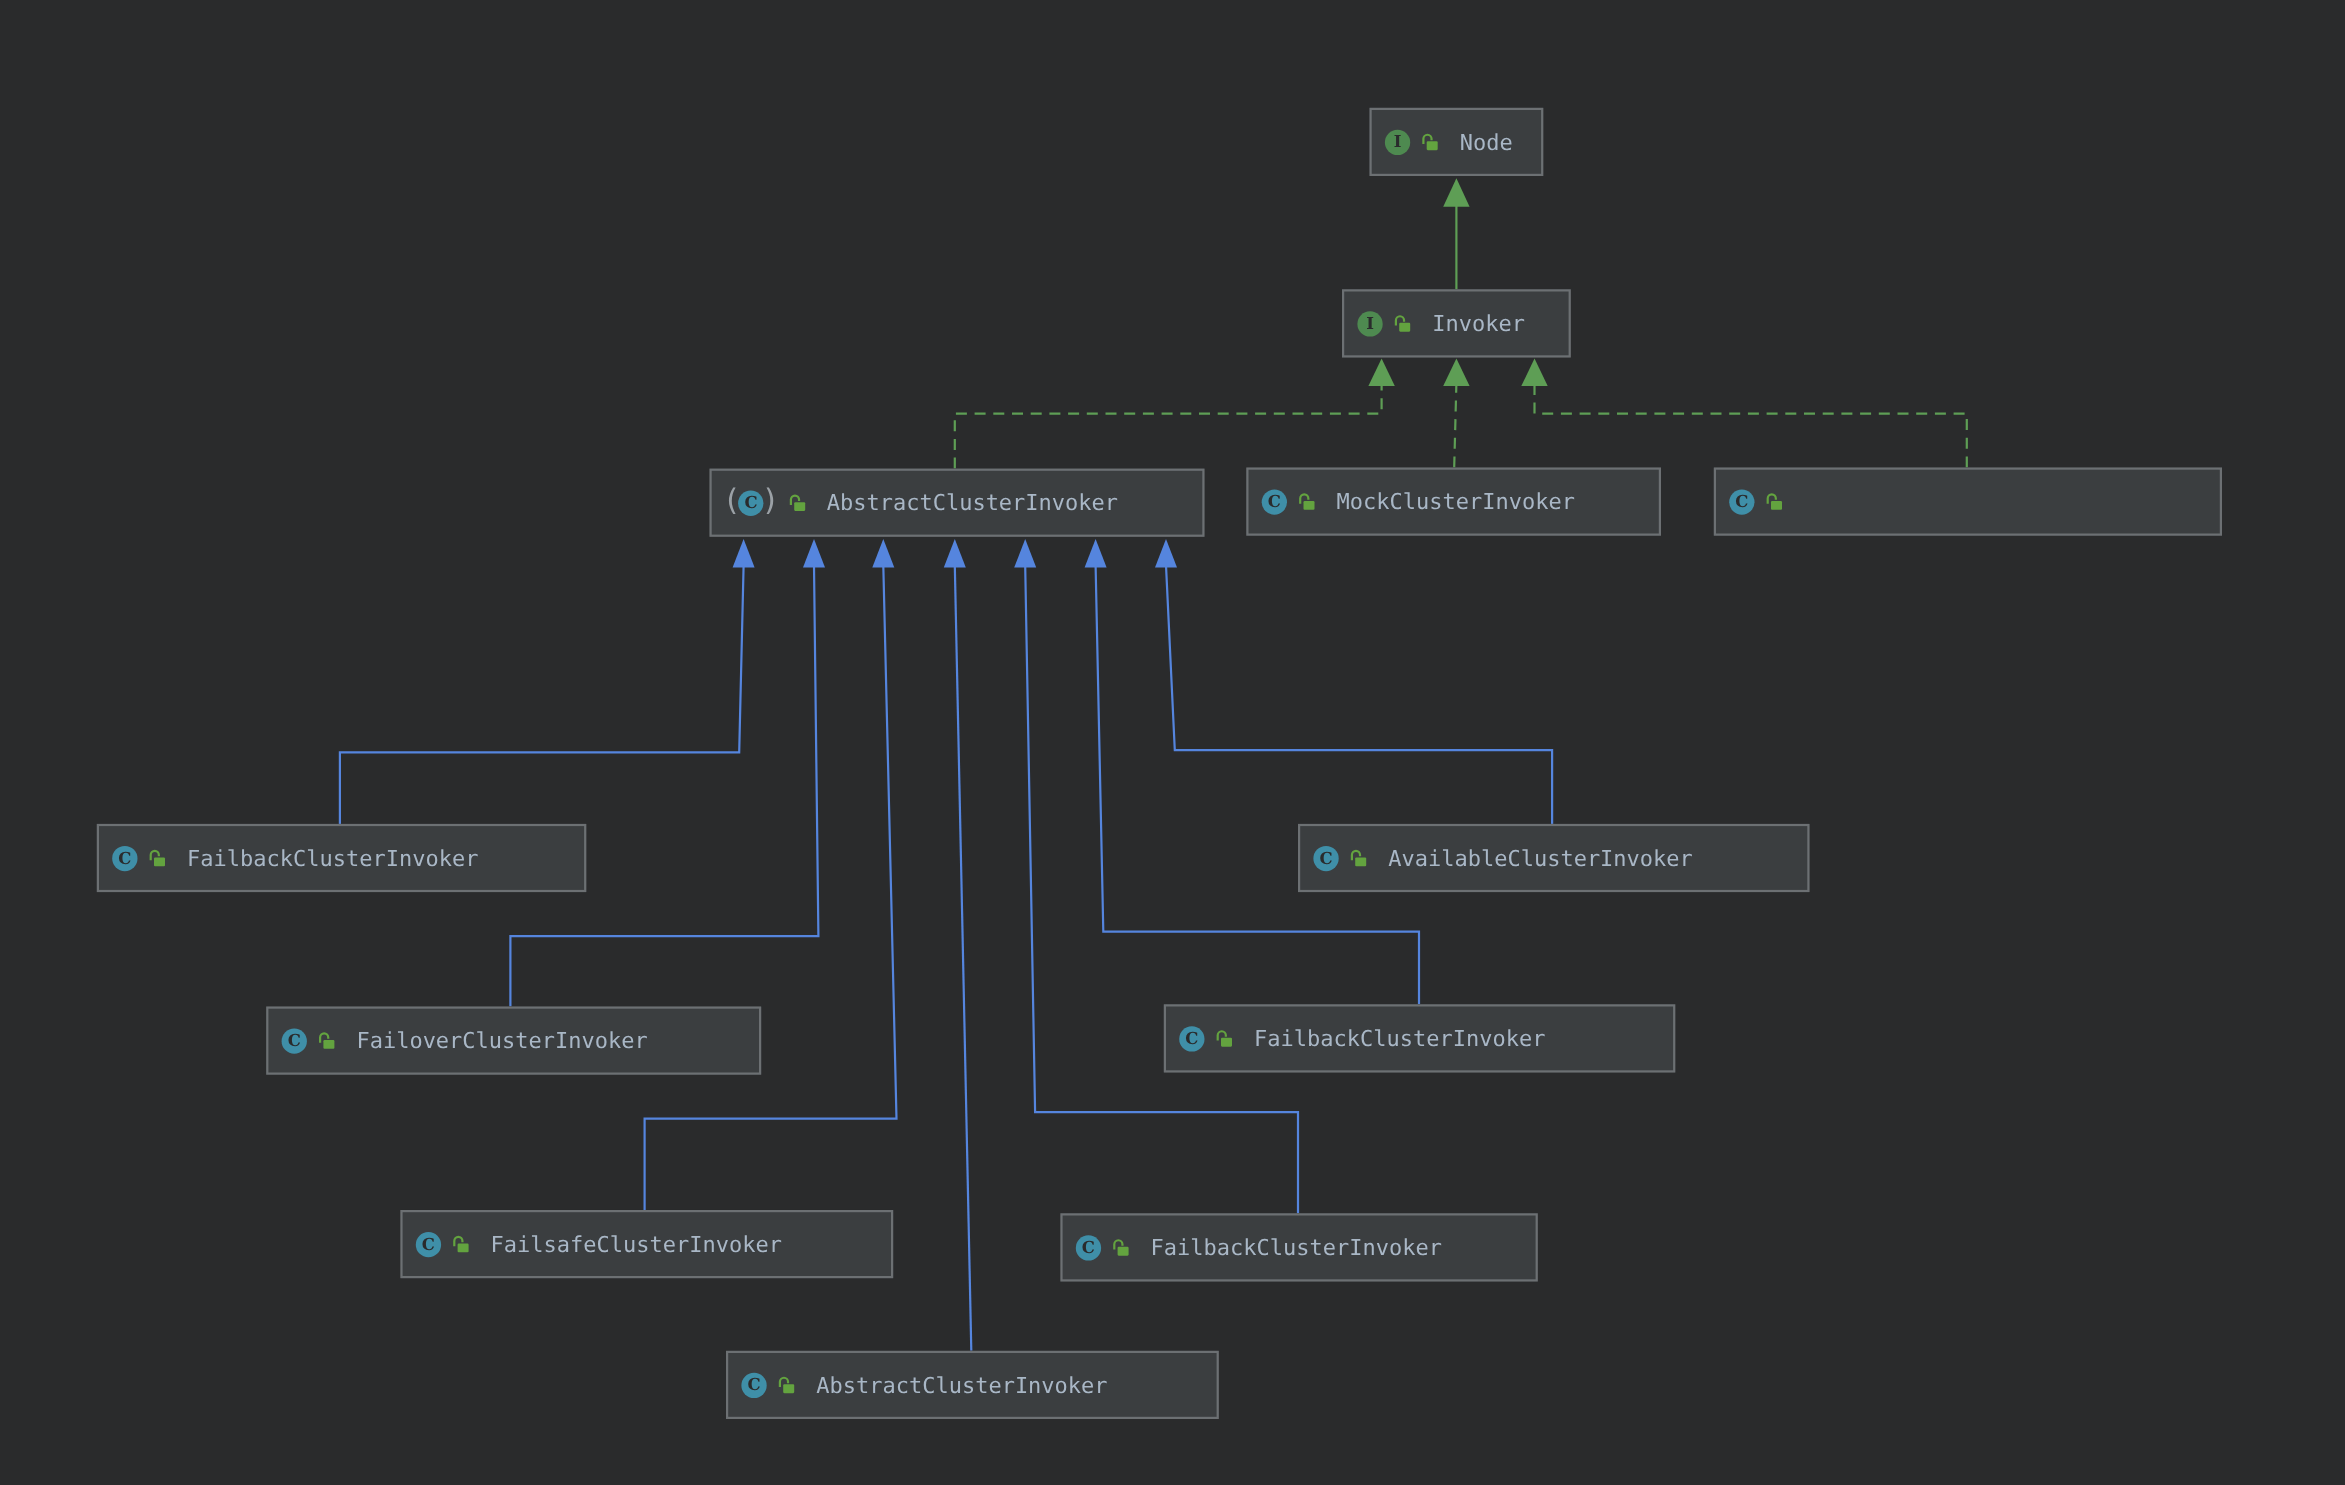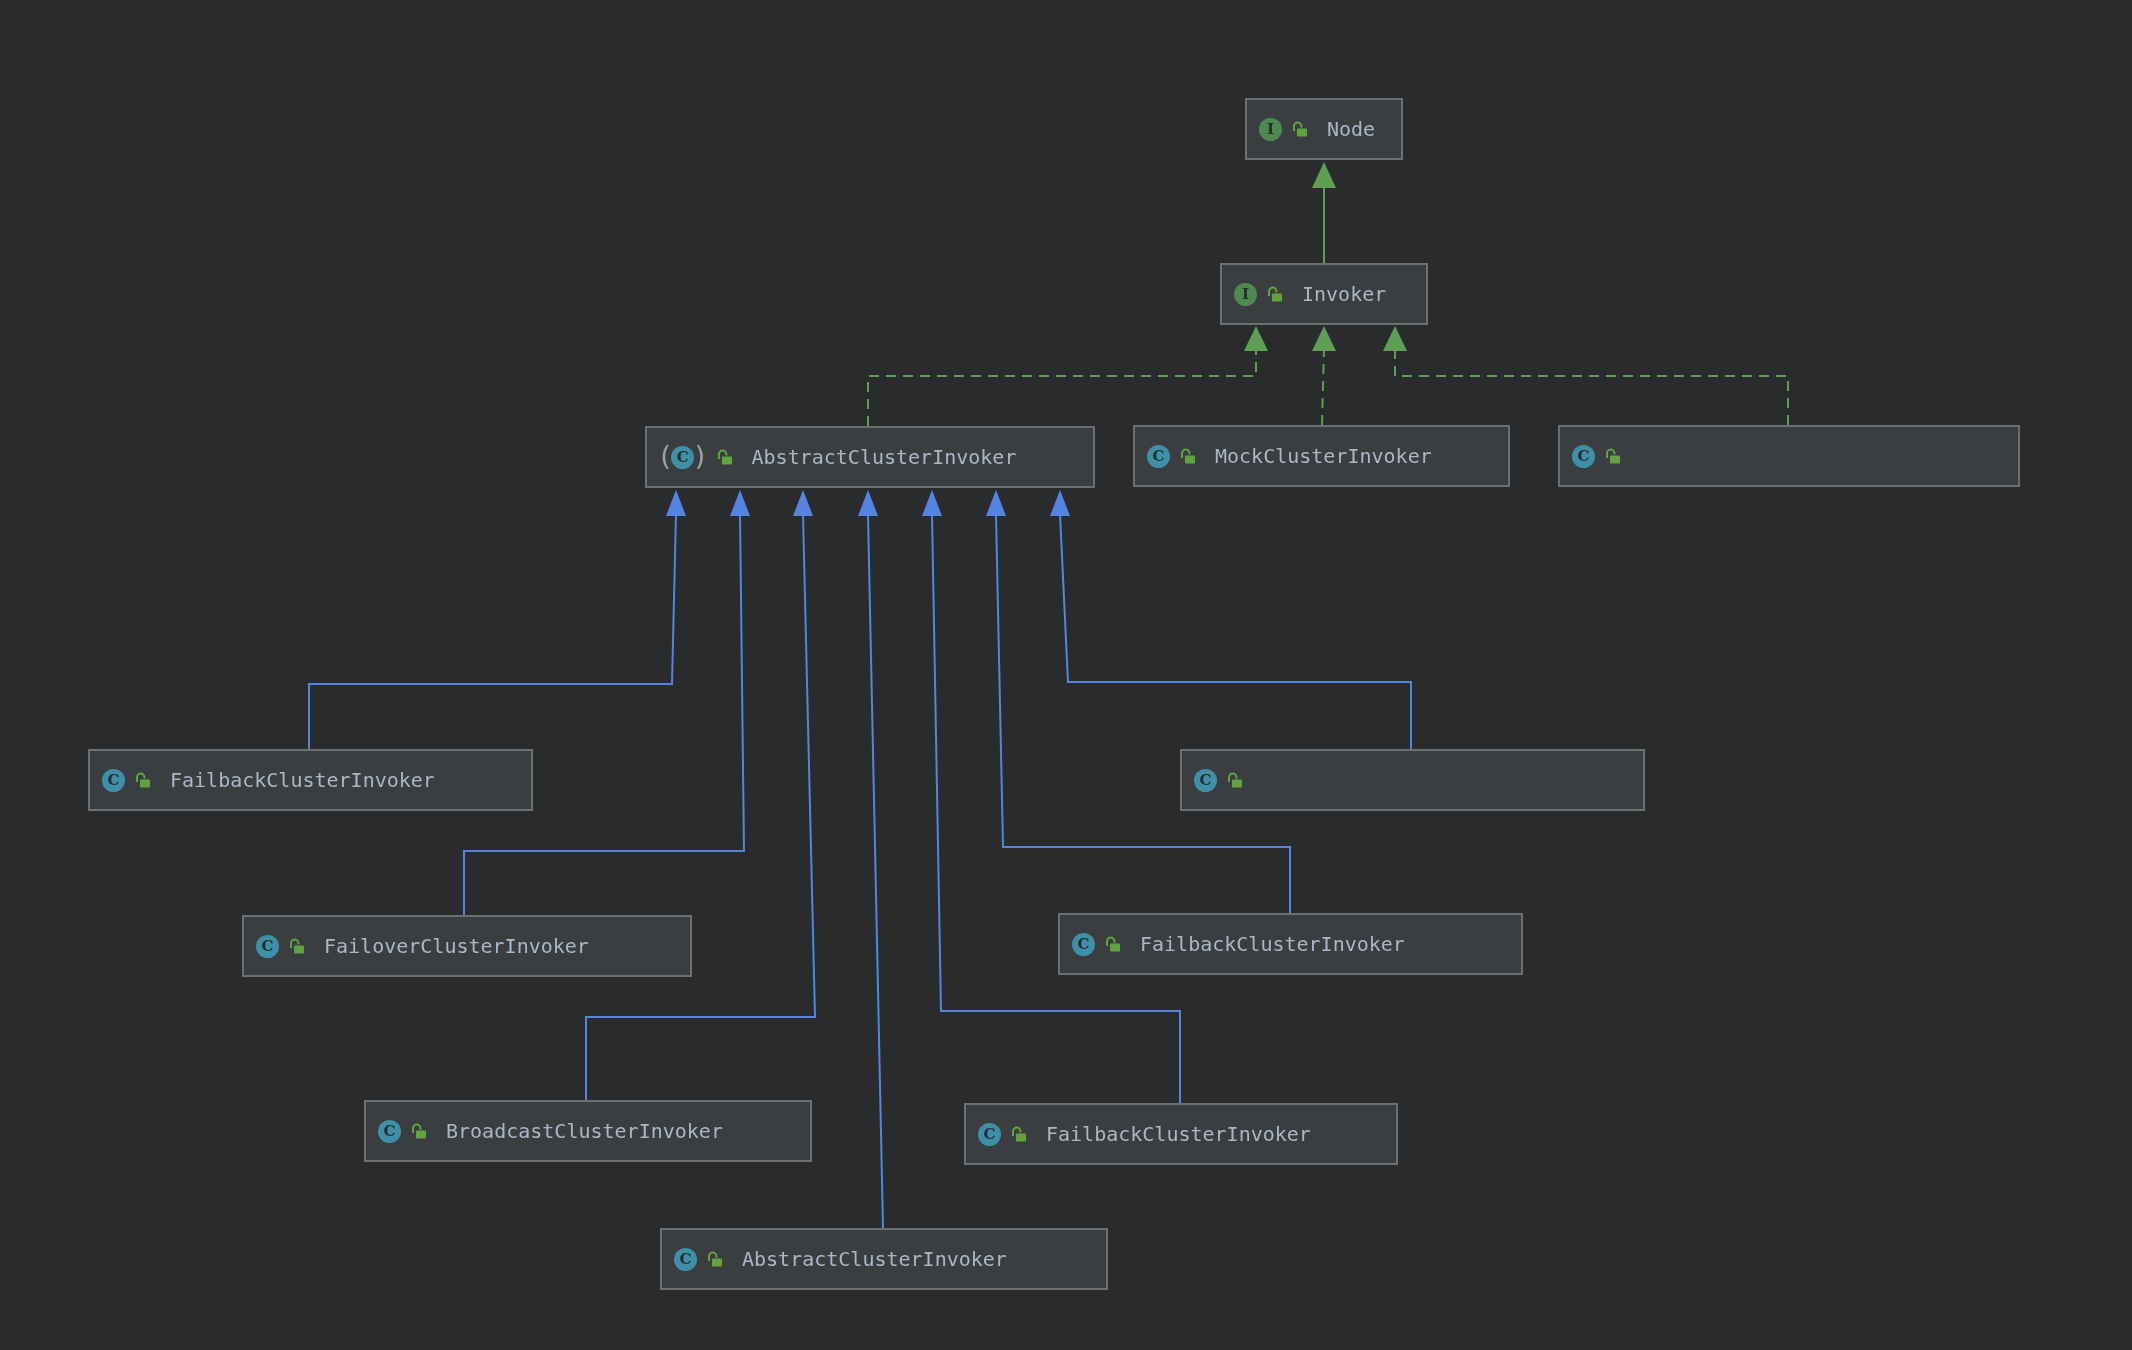--- a/index.html
+++ b/index.html
@@ -181,21 +181,21 @@
   <div class="uml-node" style="left:364px;top:1100px;width:448px;">
     <span class="icon-wrap">
       <span class="circle cls">
           <span>C</span>
         </span>
     </span>
     <svg class="lock" viewBox="0 0 20 20">
       <path class="stroke" d="M4 12 V7.2 a3.7 3.7 0 0 1 7.4 0 v1.2"></path>
         <rect class="fill" x="7" y="9.5" width="10" height="8" rx="1"></rect>
     </svg>
-    <span class="label">BroadcastClusterInvoker</span>
+    <span class="label">FailsafeClusterInvoker</span>
   </div>
 
   <div class="uml-node" style="left:660px;top:1228px;width:448px;">
     <span class="icon-wrap">
       <span class="circle cls">
           <span>C</span>
         </span>
     </span>
     <svg class="lock" viewBox="0 0 20 20">
       <path class="stroke" d="M4 12 V7.2 a3.7 3.7 0 0 1 7.4 0 v1.2"></path>
@@ -207,20 +207,21 @@
   <div class="uml-node" style="left:1180px;top:749px;width:465px;">
     <span class="icon-wrap">
       <span class="circle cls">
           <span>C</span>
         </span>
     </span>
     <svg class="lock" viewBox="0 0 20 20">
       <path class="stroke" d="M4 12 V7.2 a3.7 3.7 0 0 1 7.4 0 v1.2"></path>
         <rect class="fill" x="7" y="9.5" width="10" height="8" rx="1"></rect>
     </svg>
+    <span class="label">AvailableClusterInvoker</span>
   </div>
 
   <div class="uml-node" style="left:1058px;top:913px;width:465px;">
     <span class="icon-wrap">
       <span class="circle cls">
           <span>C</span>
         </span>
     </span>
     <svg class="lock" viewBox="0 0 20 20">
       <path class="stroke" d="M4 12 V7.2 a3.7 3.7 0 0 1 7.4 0 v1.2"></path>

